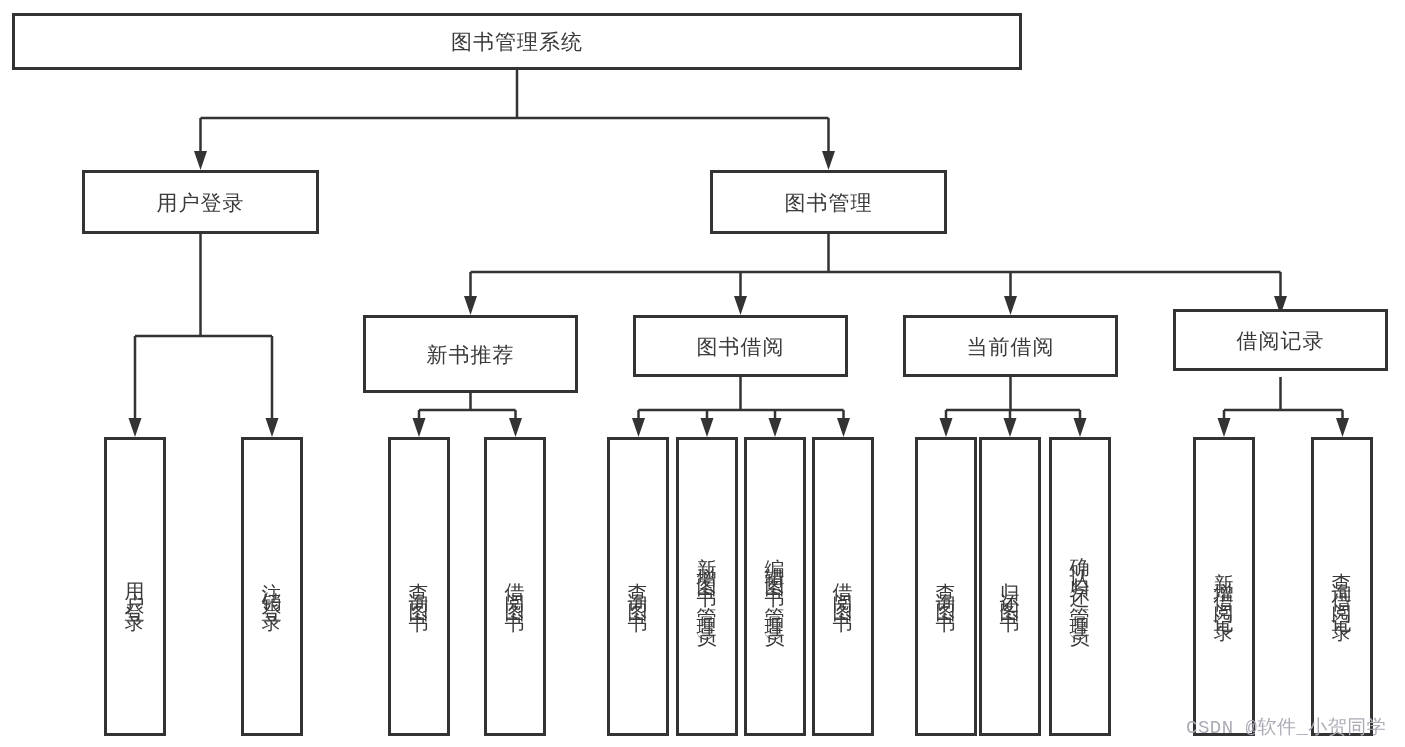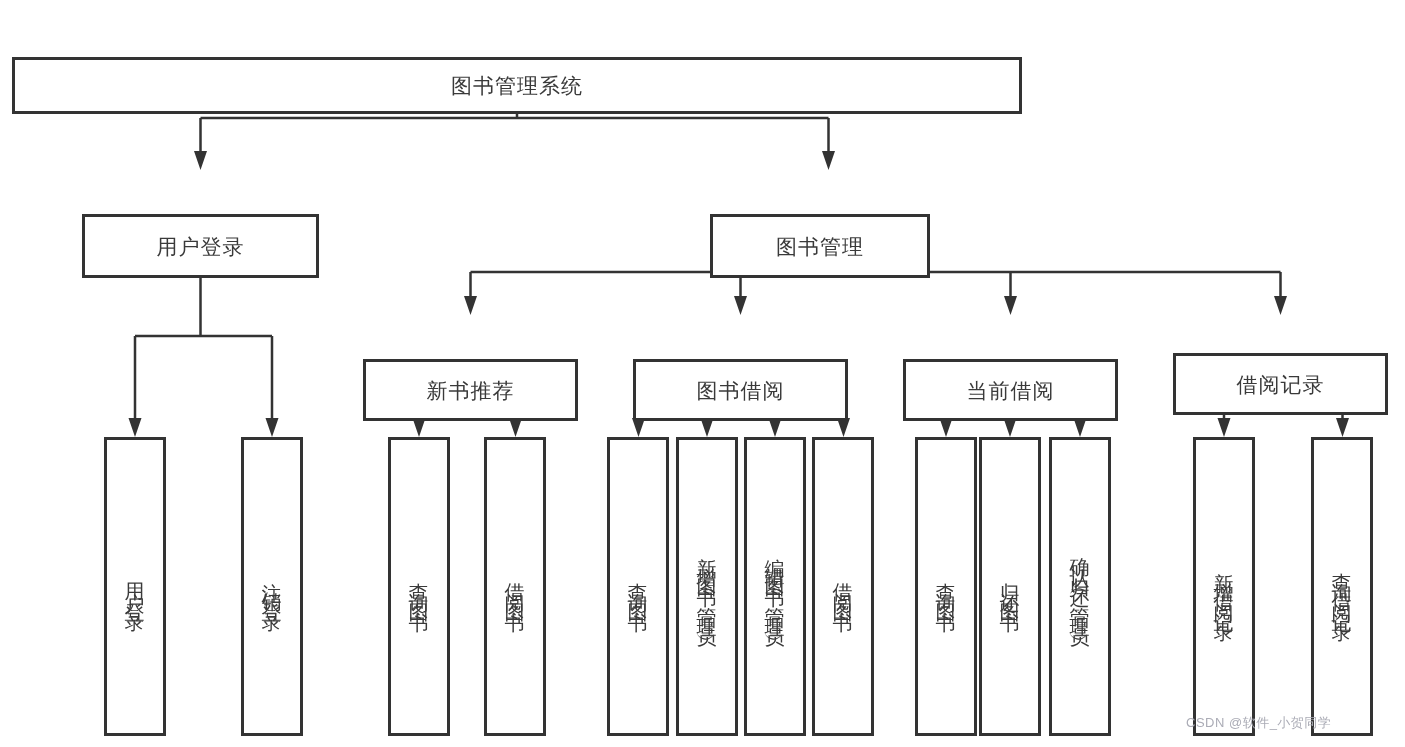--- a/index.html
+++ b/index.html
@@ -14,36 +14,37 @@
   .wires{position:absolute;left:0;top:0;z-index:1;}
   .box{
     position:absolute;
     box-sizing:border-box;
     background:#ffffff;
     border:3px solid var(--line,#333333);
     color:var(--text,#3a3a3a);
     display:flex;align-items:center;justify-content:center;
     z-index:2;
   }
-  .h-box{font-size:21px;letter-spacing:1px;line-height:1;margin-top:44px;}
+  .h-box{font-size:21px;letter-spacing:1px;line-height:1;}
   .v-box{
     writing-mode:vertical-rl;
     text-orientation:mixed;
     font-size:20px;
     letter-spacing:10px;
     line-height:1;
   }
   .watermark{
     position:absolute;
     z-index:3;
     left:1186px;top:714px;
-    font-size:13px;
+    font-size:19px;
     color:var(--wm,#abacb6);
     white-space:nowrap;
     letter-spacing:0.5px;
+    font-family:Liberation Mono, monospace;
   }
 </style>
 </head>
 <body>
 
 <div class="canvas">
 
   <svg class="wires" width="1405" height="747" viewBox="0 0 1405 747">
     <path fill="none" stroke="var(--line,#333333)" stroke-width="2.5" d="M517 70V118 M200.5 118H828.5 M200.5 118V152 M828.5 118V152
              M200.5 234V336 M135 336H272 M135 336V420 M272 336V420
@@ -63,23 +64,23 @@
              M632 418h13L638.5 437Z M700.5 418h13L707 437Z
              M768.5 418h13L775 437Z M837 418h13L843.5 437Z
              M939.5 418h13L946 437Z M1003.5 418h13L1010 437Z
              M1073.5 418h13L1080 437Z
              M1217.5 418h13L1224 437Z M1336 418h13L1342.5 437Z"></path>
   </svg>
 
   <div class="box h-box" style="left:12px;top:13px;width:1010px;height:57px">图书管理系统</div>
 
   <div class="box h-box" style="left:82px;top:170px;width:237px;height:64px">用户登录</div>
-  <div class="box h-box" style="left:710px;top:170px;width:220px;height:64px">图书管理</div>
+  <div class="box h-box" style="left:710px;top:170px;width:237px;height:64px">图书管理</div>
 
-  <div class="box h-box" style="left:363px;top:315px;width:215px;height:62px">新书推荐</div>
+  <div class="box h-box" style="left:363px;top:315px;width:215px;height:78px">新书推荐</div>
   <div class="box h-box" style="left:903px;top:315px;width:215px;height:62px">当前借阅</div>
   <div class="box h-box" style="left:633px;top:315px;width:215px;height:62px">图书借阅</div>
   <div class="box h-box" style="left:1173px;top:309px;width:215px;height:62px">借阅记录</div>
 
   <div class="box v-box" style="left:104px;top:437px;width:62px;height:299px">用户登录</div>
   <div class="box v-box" style="left:241px;top:437px;width:62px;height:299px">注销登录</div>
 
   <div class="box v-box" style="left:388px;top:437px;width:62px;height:299px">查询图书</div>
   <div class="box v-box" style="left:484px;top:437px;width:62px;height:299px">借阅图书</div>
 

